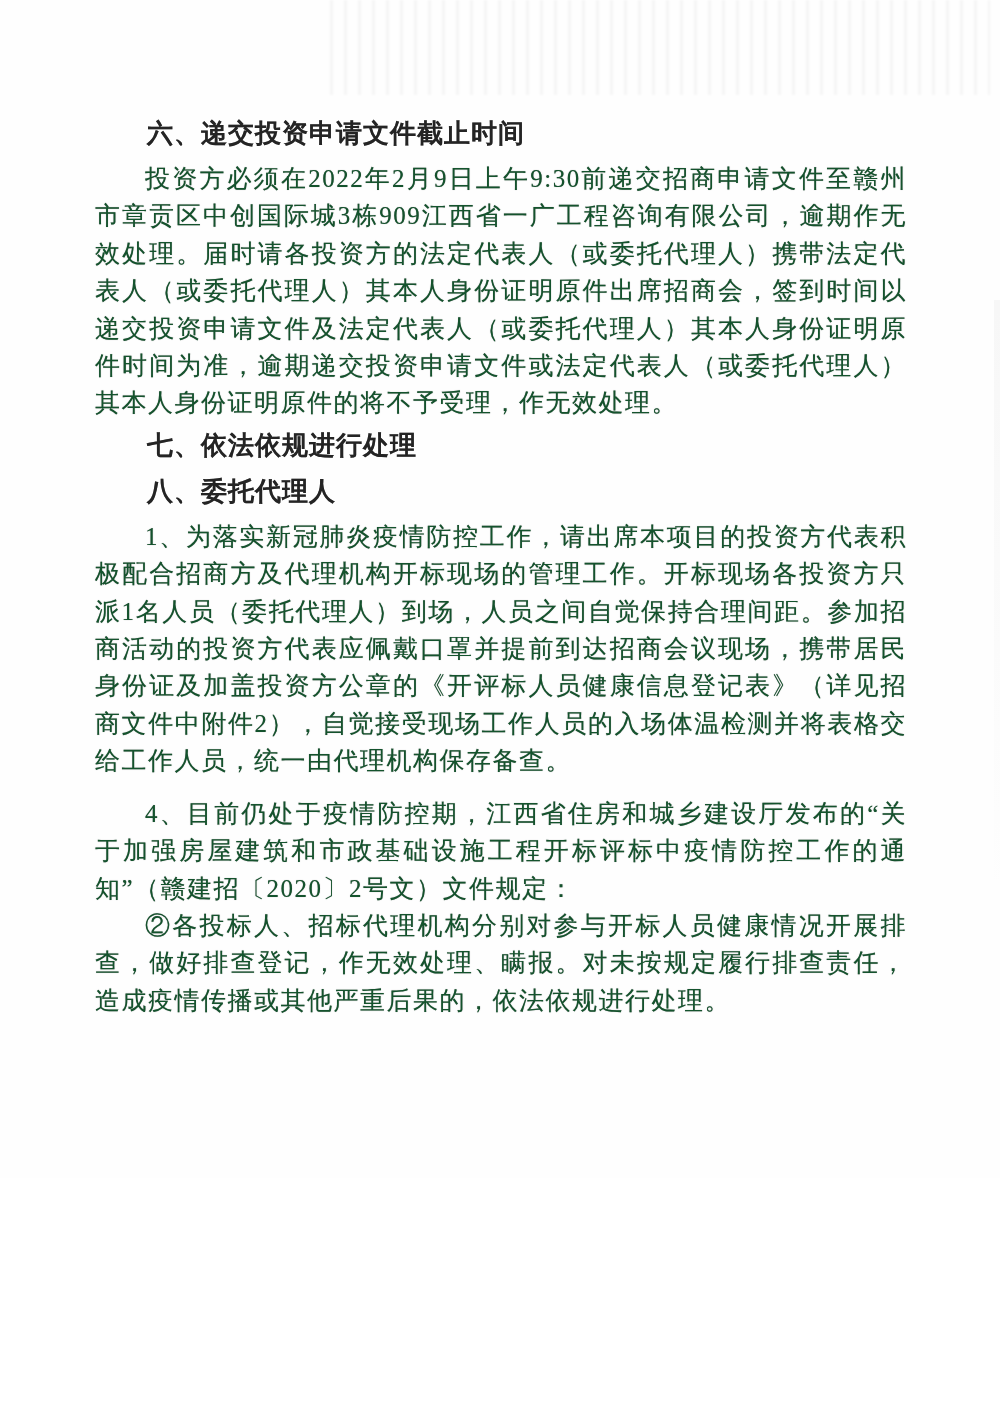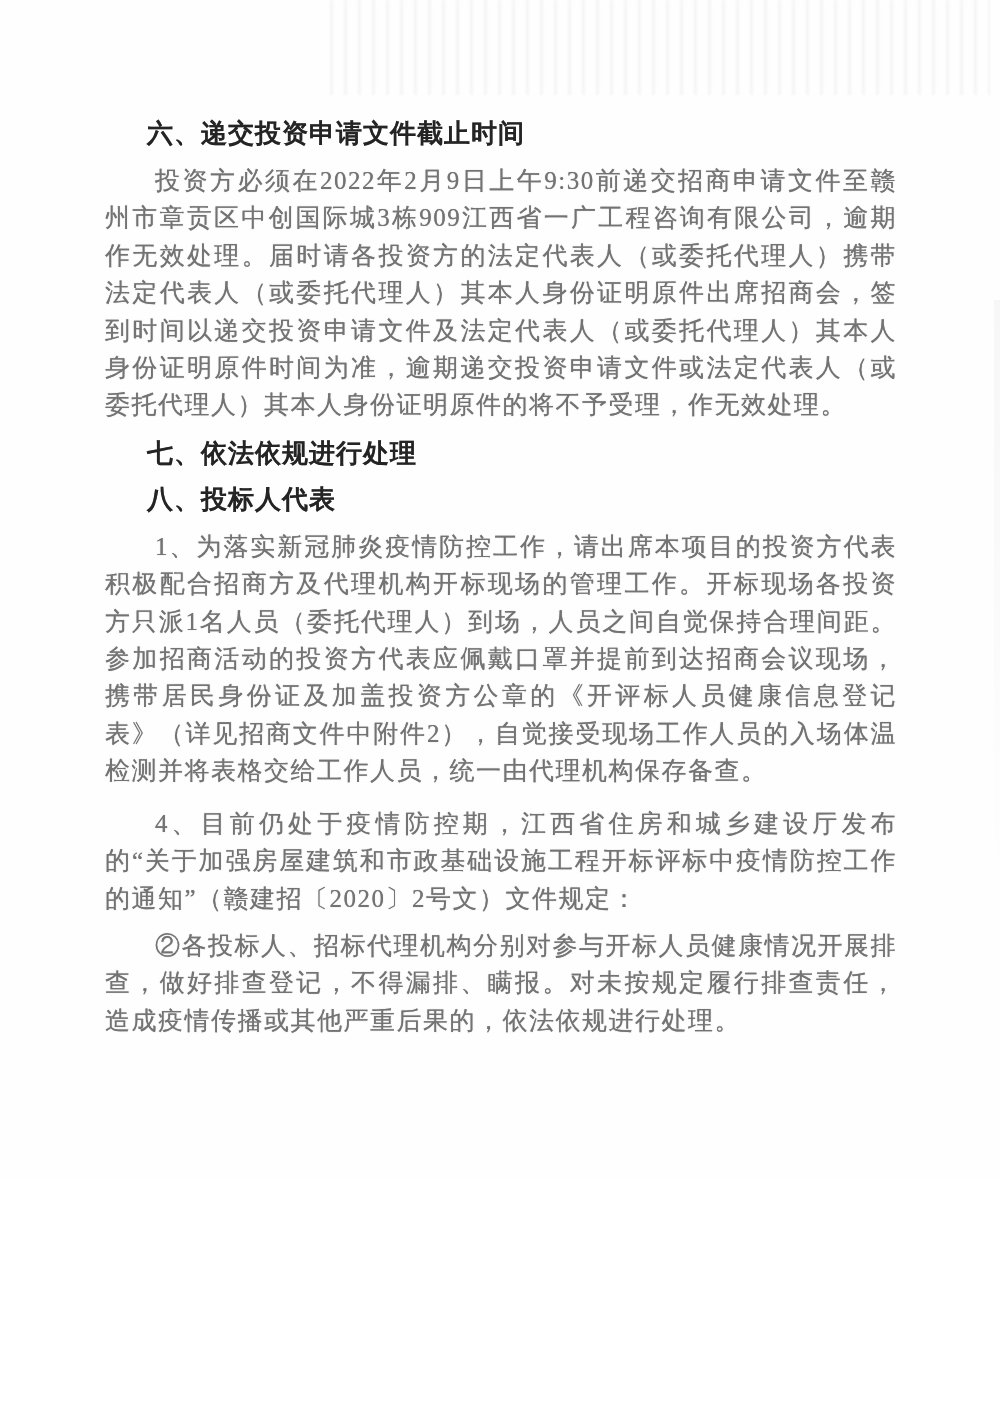--- a/index.html
+++ b/index.html
@@ -55,25 +55,25 @@
     line-height: 38px;
     color: #242424;
     margin: 4px 0 8px 0;
     text-indent: 2em;
     letter-spacing: 1px;
     text-shadow: 0 0 0.6px rgba(0,0,0,0.45);
   }
   .body-para {
     font-size: 25px;
     line-height: 37.4px;
-    margin: 10px;
+    margin: 0;
     text-indent: 2em;
     text-align: justify;
     letter-spacing: 1.5px;
-    color: #737373;
+    color: #14532d;
     text-shadow: 0 0 0.8px rgba(40,40,40,0.55);
   }
   .body-para.gap-before {
     margin-top: 15px;
   }
 </style>
 </head>
 <body>
 
 <div class="page">
@@ -81,19 +81,19 @@
   <div class="artifact-top"></div>
   <div class="artifact-bottom-right"></div>
 
   <div class="content">
 
     <h2 class="sec-heading">六、递交投资申请文件截止时间</h2>
     <p class="body-para">投资方必须在2022年2月9日上午9:30前递交招商申请文件至赣州市章贡区中创国际城3栋909江西省一广工程咨询有限公司，逾期作无效处理。届时请各投资方的法定代表人（或委托代理人）携带法定代表人（或委托代理人）其本人身份证明原件出席招商会，签到时间以递交投资申请文件及法定代表人（或委托代理人）其本人身份证明原件时间为准，逾期递交投资申请文件或法定代表人（或委托代理人）其本人身份证明原件的将不予受理，作无效处理。</p>
 
     <h2 class="sec-heading">七、依法依规进行处理</h2>
 
-    <h2 class="sec-heading">八、投标人代表</h2>
+    <h2 class="sec-heading">八、委托代理人</h2>
     <p class="body-para">1、为落实新冠肺炎疫情防控工作，请出席本项目的投资方代表积极配合招商方及代理机构开标现场的管理工作。开标现场各投资方只派1名人员（委托代理人）到场，人员之间自觉保持合理间距。参加招商活动的投资方代表应佩戴口罩并提前到达招商会议现场，携带居民身份证及加盖投资方公章的《开评标人员健康信息登记表》（详见招商文件中附件2），自觉接受现场工作人员的入场体温检测并将表格交给工作人员，统一由代理机构保存备查。</p>
     <p class="body-para gap-before">4、目前仍处于疫情防控期，江西省住房和城乡建设厅发布的“关于加强房屋建筑和市政基础设施工程开标评标中疫情防控工作的通知”（赣建招〔2020〕2号文）文件规定：</p>
-    <p class="body-para">②各投标人、招标代理机构分别对参与开标人员健康情况开展排查，做好排查登记，不得漏排、瞒报。对未按规定履行排查责任，造成疫情传播或其他严重后果的，依法依规进行处理。</p>
+    <p class="body-para">②各投标人、招标代理机构分别对参与开标人员健康情况开展排查，做好排查登记，作无效处理、瞒报。对未按规定履行排查责任，造成疫情传播或其他严重后果的，依法依规进行处理。</p>
 
   </div>
 </div>
 
 </body></html>

